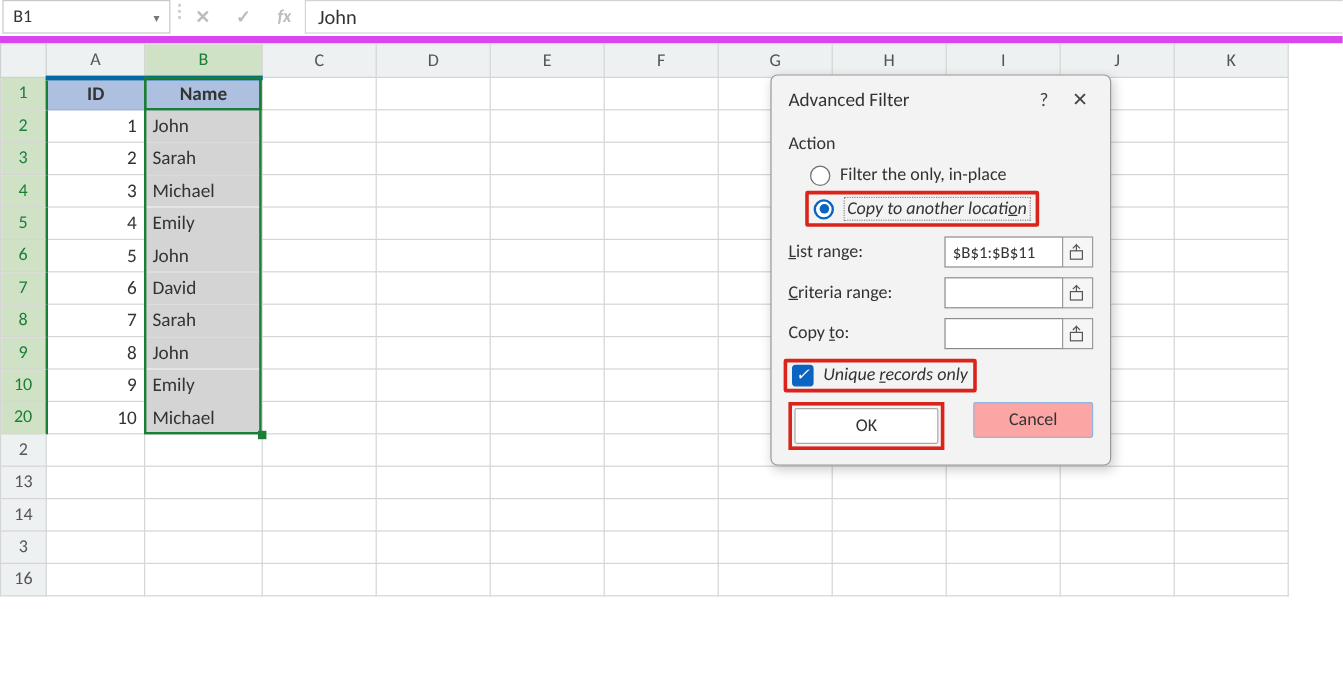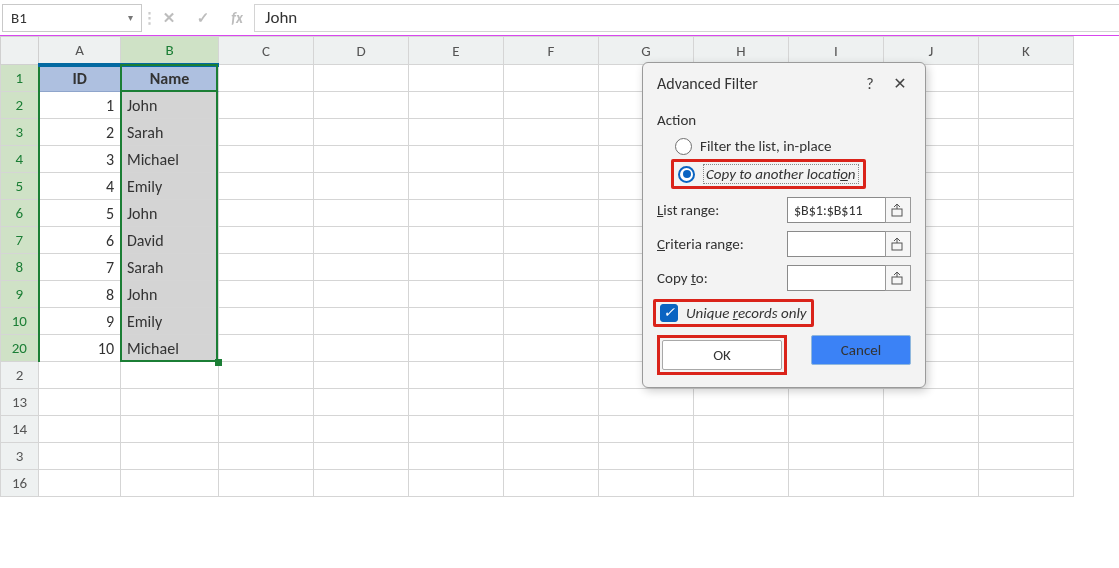--- a/index.html
+++ b/index.html
@@ -11,23 +11,23 @@
     background: #fff;
     width: 1119px;
     height: 568px;
     overflow: hidden;
     position: relative;
   }
 
   
   .formula-bar {
     height: 36px;
-    border-bottom: 1px solid #d946ef;
+    border-bottom: 6px solid #d946ef;
     display: flex;
-    align-items: center;
+    align-items: flex-start;
     background: #fff;
   }
   .name-box {
     width: 140px;
     height: 28px;
     border: 1px solid #c9c9c9;
     background: #fff;
     padding: 2px 8px;
     display: flex;
     align-items: center;
@@ -231,21 +231,21 @@
     padding-top: 8px;
   }
   .btn {
     width: 120px; height: 30px;
     border: 1px solid #a8a8a8;
     display: flex; align-items: center; justify-content: center;
     font-size: 15px;
     border-radius: 2px;
   }
   .btn.ok { background: #fff; }
-  .btn.cancel { background: #3b82f6; border-color: #8fb7dd; }
+  .btn.cancel { background: #fca5a5; border-color: #8fb7dd; }
   .red-outline {
     border: 3px solid #da231a;
     padding: 2px;
     display: inline-block;
   }
   u.hot { text-decoration: underline; }
 </style>
 </head>
 <body>
 
@@ -531,21 +531,21 @@
   <div class="dlg-titlebar">
     <span class="dlg-title">Advanced Filter</span>
     <span class="dlg-ctl">?</span>
     <span class="dlg-ctl">✕</span>
   </div>
   <div class="dlg-body">
     <div class="group-label">Action</div>
 
     <div class="radio-row">
       <span class="radio"></span>
-      <span><span>Filter the list, in-place</span></span>
+      <span><span>Filter the only, in-place</span></span>
     </div>
 
     <div style="padding-left:14px">
       <span class="highlight-box">
         <span class="radio checked"></span>
         <span class="dotted-focus">Copy to another locati<u class="hot">o</u>n</span>
       </span>
     </div>
 
     <div class="field-row">

